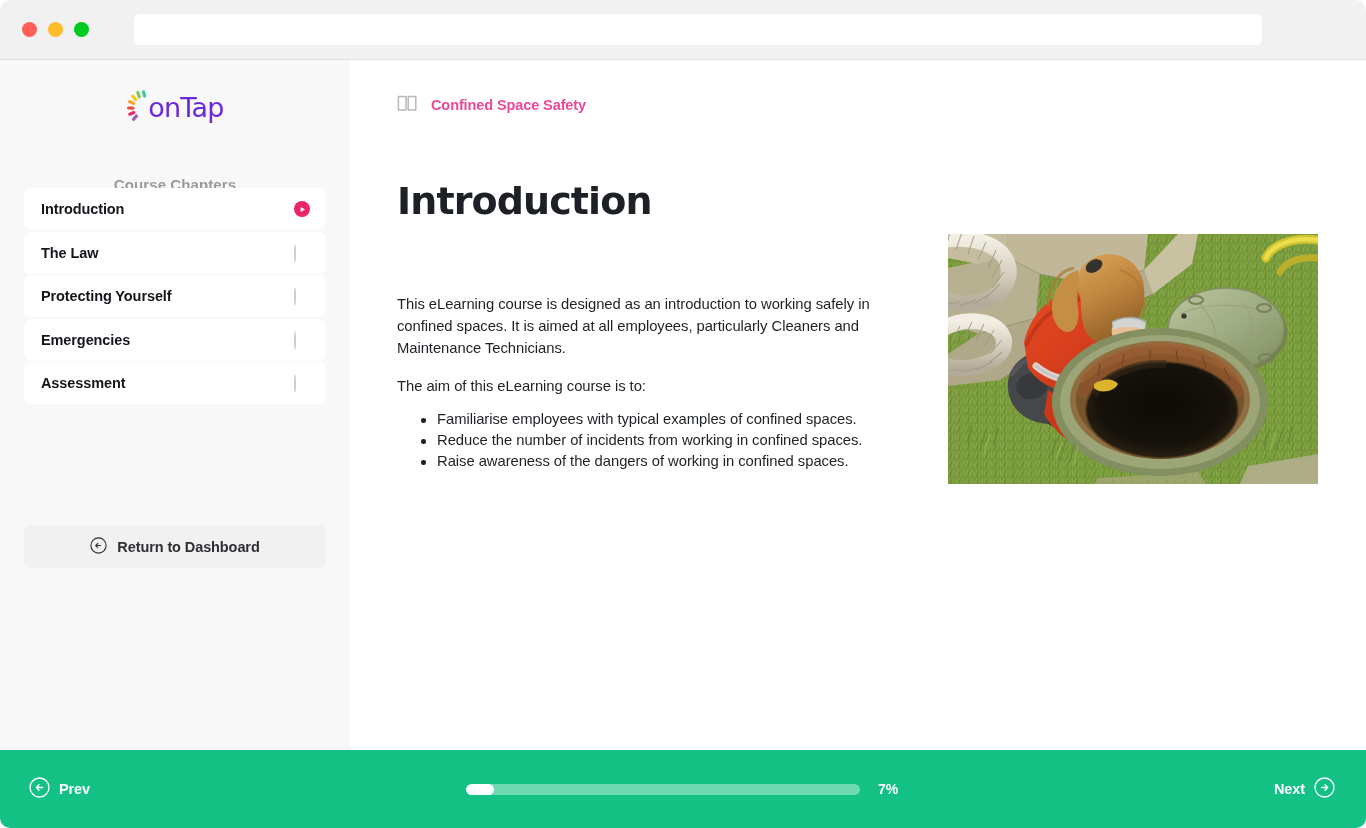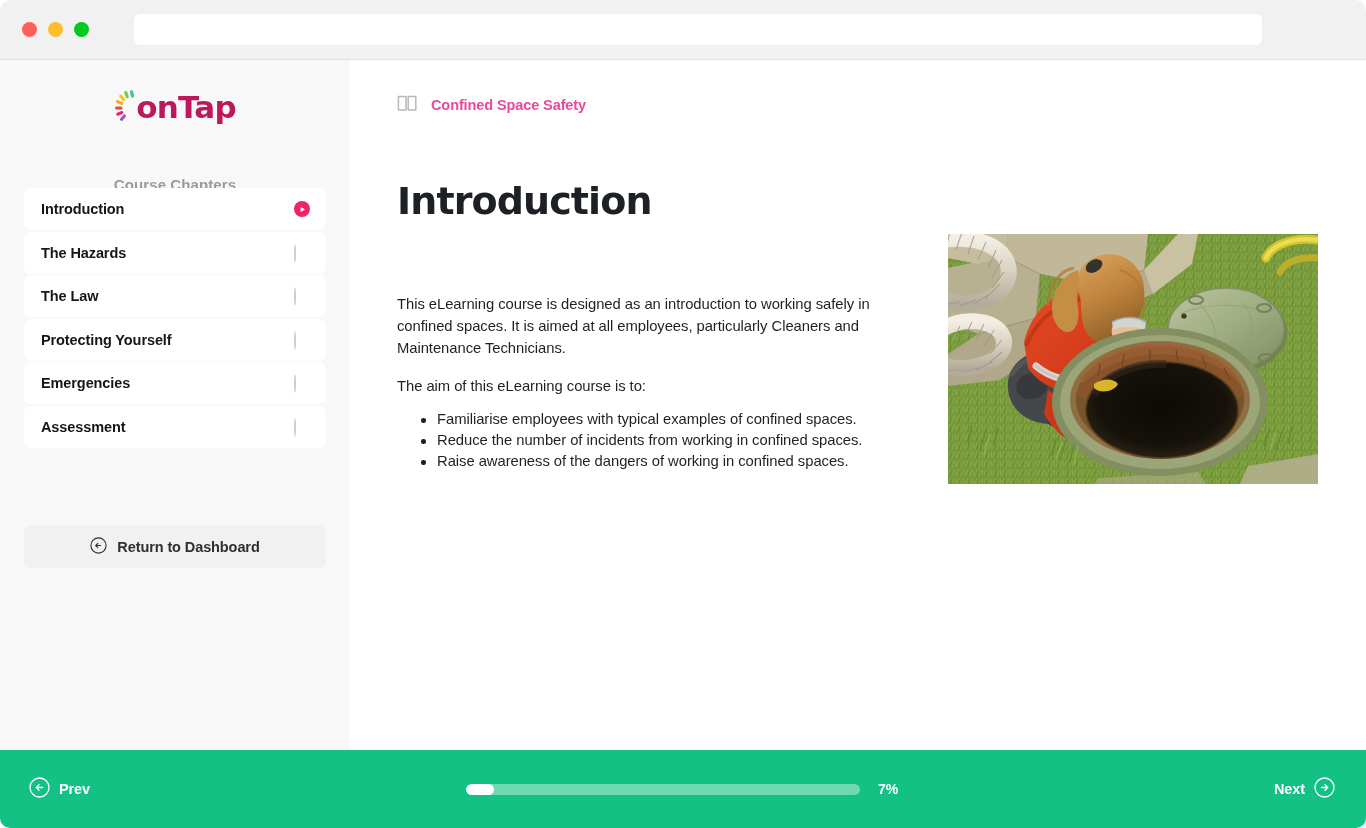--- a/index.html
+++ b/index.html
@@ -92,23 +92,23 @@
     position: relative;
   }
   #logo-burst {
     position: relative;
     width: 26px;
     height: 36px;
     margin-right: -4px;
   }
   #logo-text {
     font-family: "DejaVu Sans", sans-serif;
-    font-size: 31px;
-    font-weight: bold;
-    color: #be185d;
+    font-size: 27px;
+    font-weight: normal;
+    color: #6d28d9;
     letter-spacing: -0.8px;
     line-height: 1;
   }
 
   #course-chapters-label {
     position: absolute;
     left: 0; top: 92px;
     width: 350px;
     text-align: center;
     font-size: 15px;
@@ -388,24 +388,20 @@
           <span class="chapter-label">Introduction</span>
           <span class="chapter-status">
             <span class="status-play">
               <svg width="7" height="7" viewBox="0 0 7 7">
                   <polygon points="1.6,0.9 6.0,3.5 1.6,6.1" fill="#ffffff"></polygon>
                 </svg>
             </span>
           </span>
         </div>
 
-        <div class="chapter-item">
-          <span class="chapter-label">The Hazards</span>
-          <span class="chapter-status"><span class="status-circle"></span></span>
-        </div>
 
         <div class="chapter-item">
           <span class="chapter-label">The Law</span>
           <span class="chapter-status"><span class="status-circle"></span></span>
         </div>
 
         <div class="chapter-item">
           <span class="chapter-label">Protecting Yourself</span>
           <span class="chapter-status"><span class="status-circle"></span></span>
         </div>

